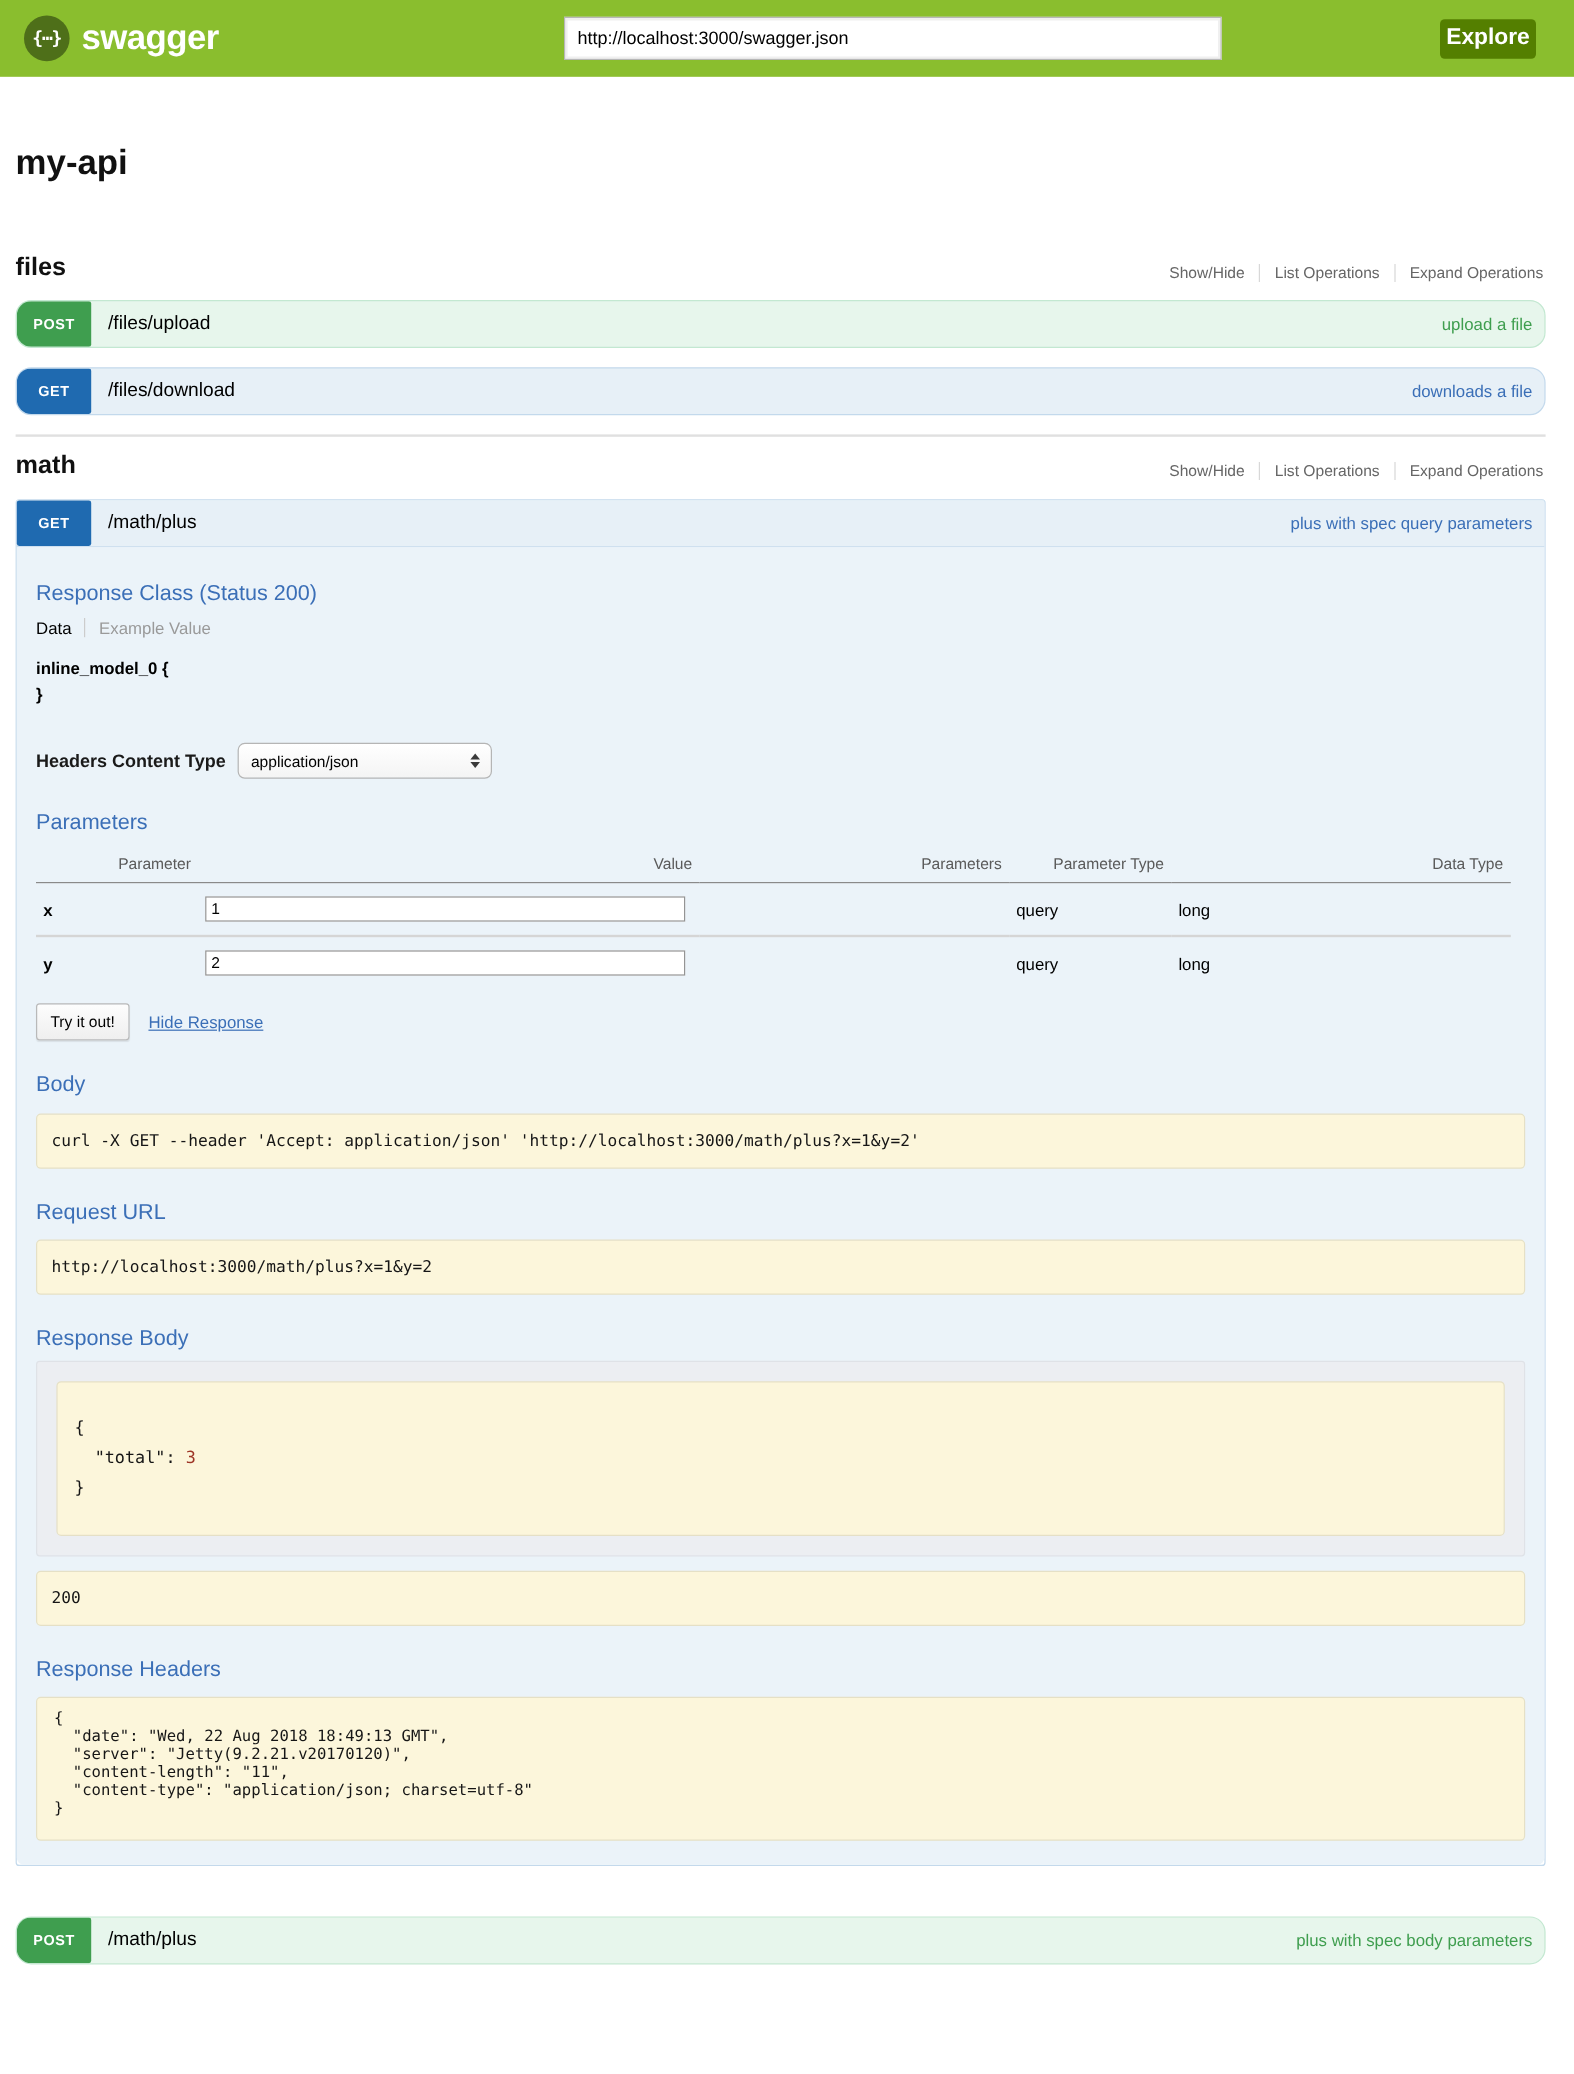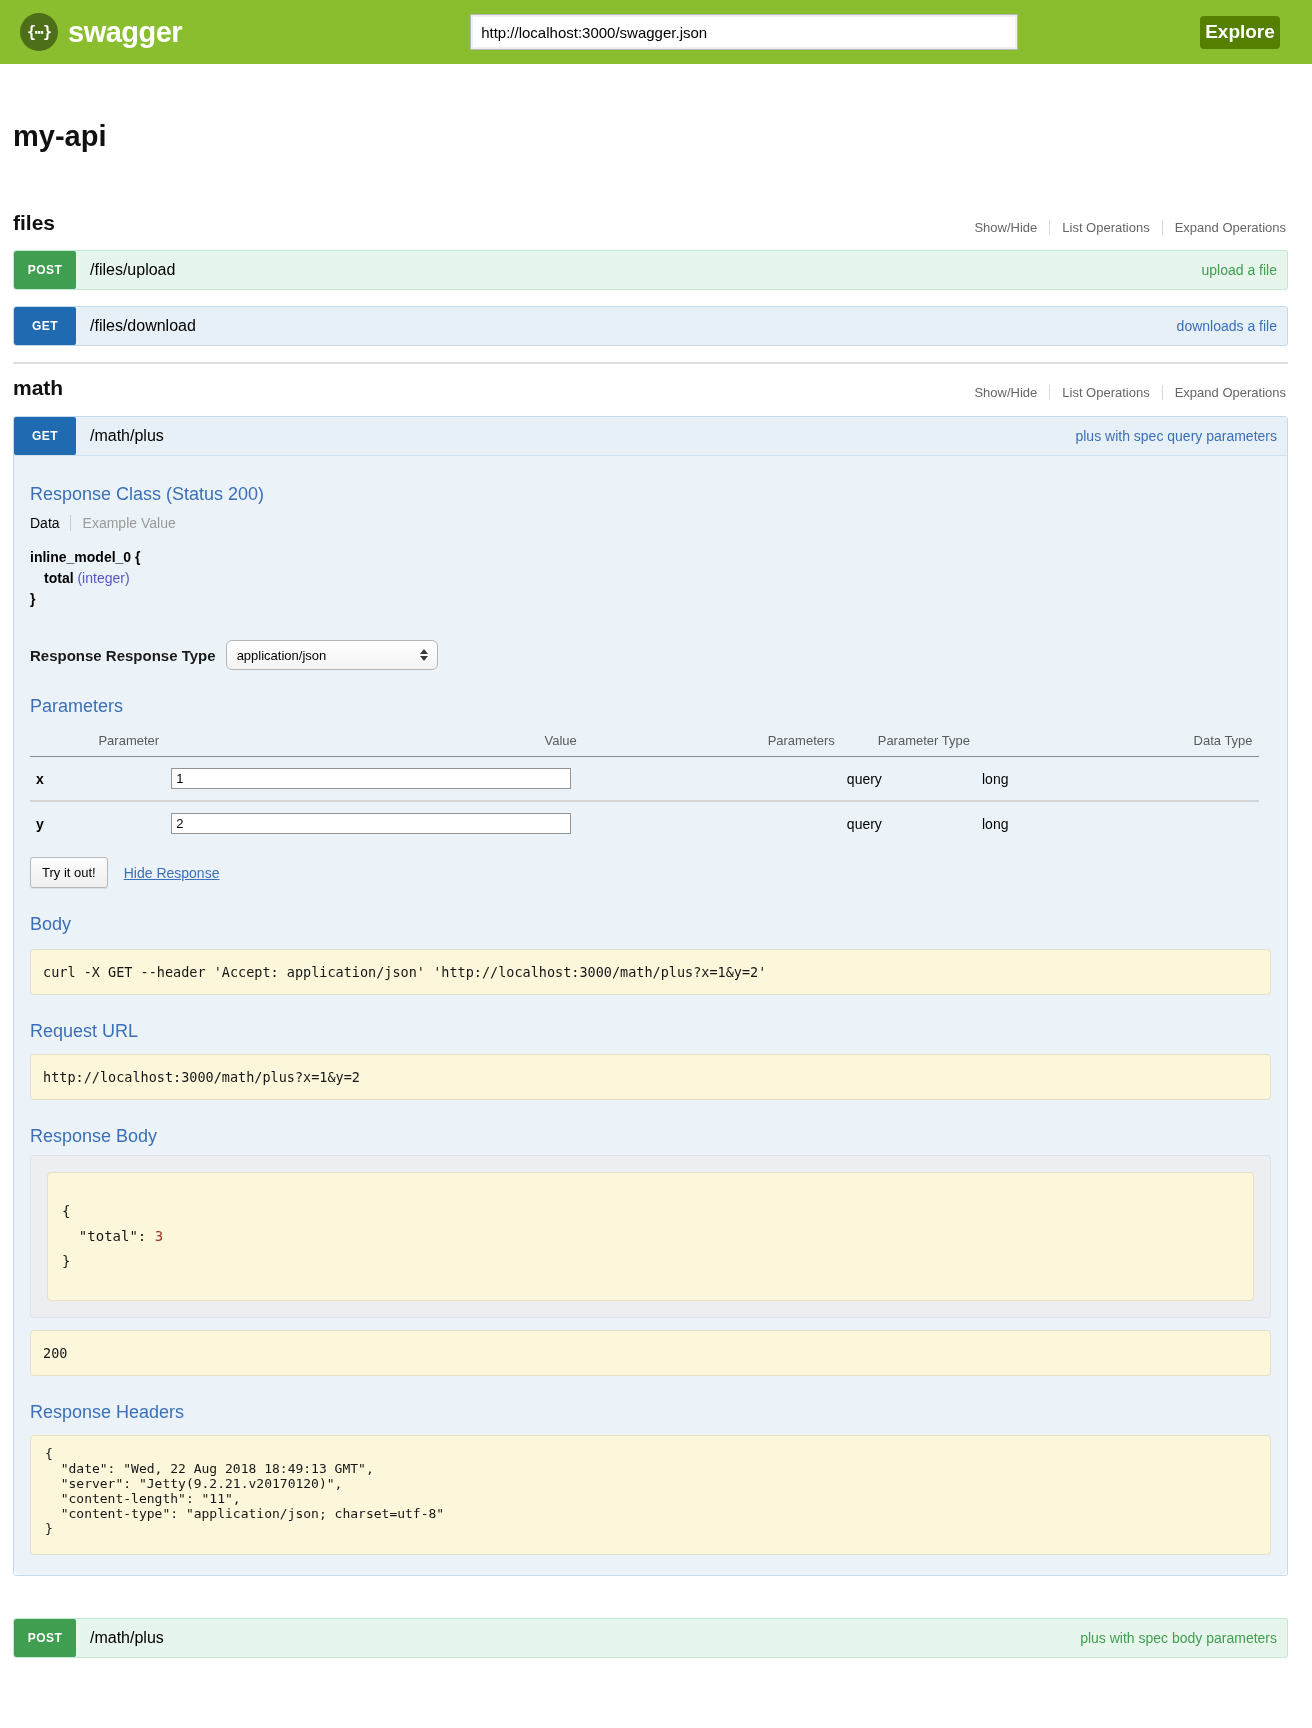--- a/index.html
+++ b/index.html
@@ -25,21 +25,21 @@
 
   .section-head { display:flex; align-items:flex-end; margin-top:58px; }
   .section-head.math { margin-top:12px; }
   .section-title { font-size:21px; font-weight:bold; color:#111; }
   .options { margin-left:auto; display:flex; list-style:none; font-size:13px; color:#666; }
   .options li { padding:0 12px; cursor:pointer; }
   .options li + li { border-left:1px solid #d8d8d8; }
   .options li:last-child { padding-right:2px; }
 
   
-  .op { border-radius:3px; overflow:hidden; }
+  .op { border-radius:13px; overflow:hidden; }
   .op-head { display:flex; align-items:stretch; height:38px; cursor:pointer; }
   .post-row { border:1px solid #c3e8d1; background:#e7f6ec; margin-top:15px; }
   .get-row  { border:1px solid #c3d9ec; background:#e7f0f7; margin-top:16px; }
   .badge { width:62px; display:flex; align-items:center; justify-content:center;
     color:#fff; font-size:12px; font-weight:bold; letter-spacing:0.5px; border-radius:2px; }
   .badge.post { background:#3f9e4f; }
   .badge.get  { background:#1f6ab0; }
   .op-path { display:flex; align-items:center; padding-left:14px; font-size:16px; color:#000; text-decoration:none; }
   .op-summary { margin-left:auto; display:flex; align-items:center; padding-right:10px;
     font-size:14px; text-decoration:none; }
@@ -167,26 +167,25 @@
 
     <div class="op-content">
 
       <h4 class="blue">Response Class (Status 200)</h4>
       <div class="tabs">
         <span class="tab-model">Data</span><span class="tab-example">Example Value</span>
       </div>
 
       <div class="model-sig">
         <div class="b">inline_model_0 {</div>
-        <div class="indent"><span class="b">total</span>&nbsp;<span class="ptype">(integer)</span></div>
         <div class="b">}</div>
       </div>
 
       <div class="ct-row">
-        <span class="ct-label">Response Response Type</span>
+        <span class="ct-label">Headers Content Type</span>
         <span class="select">
           <span>application/json</span>
           <span class="arrows">
               <span class="arr-up"></span>
               <span class="arr-dn"></span>
             </span>
         </span>
       </div>
 
       <h4 class="blue">Parameters</h4>

